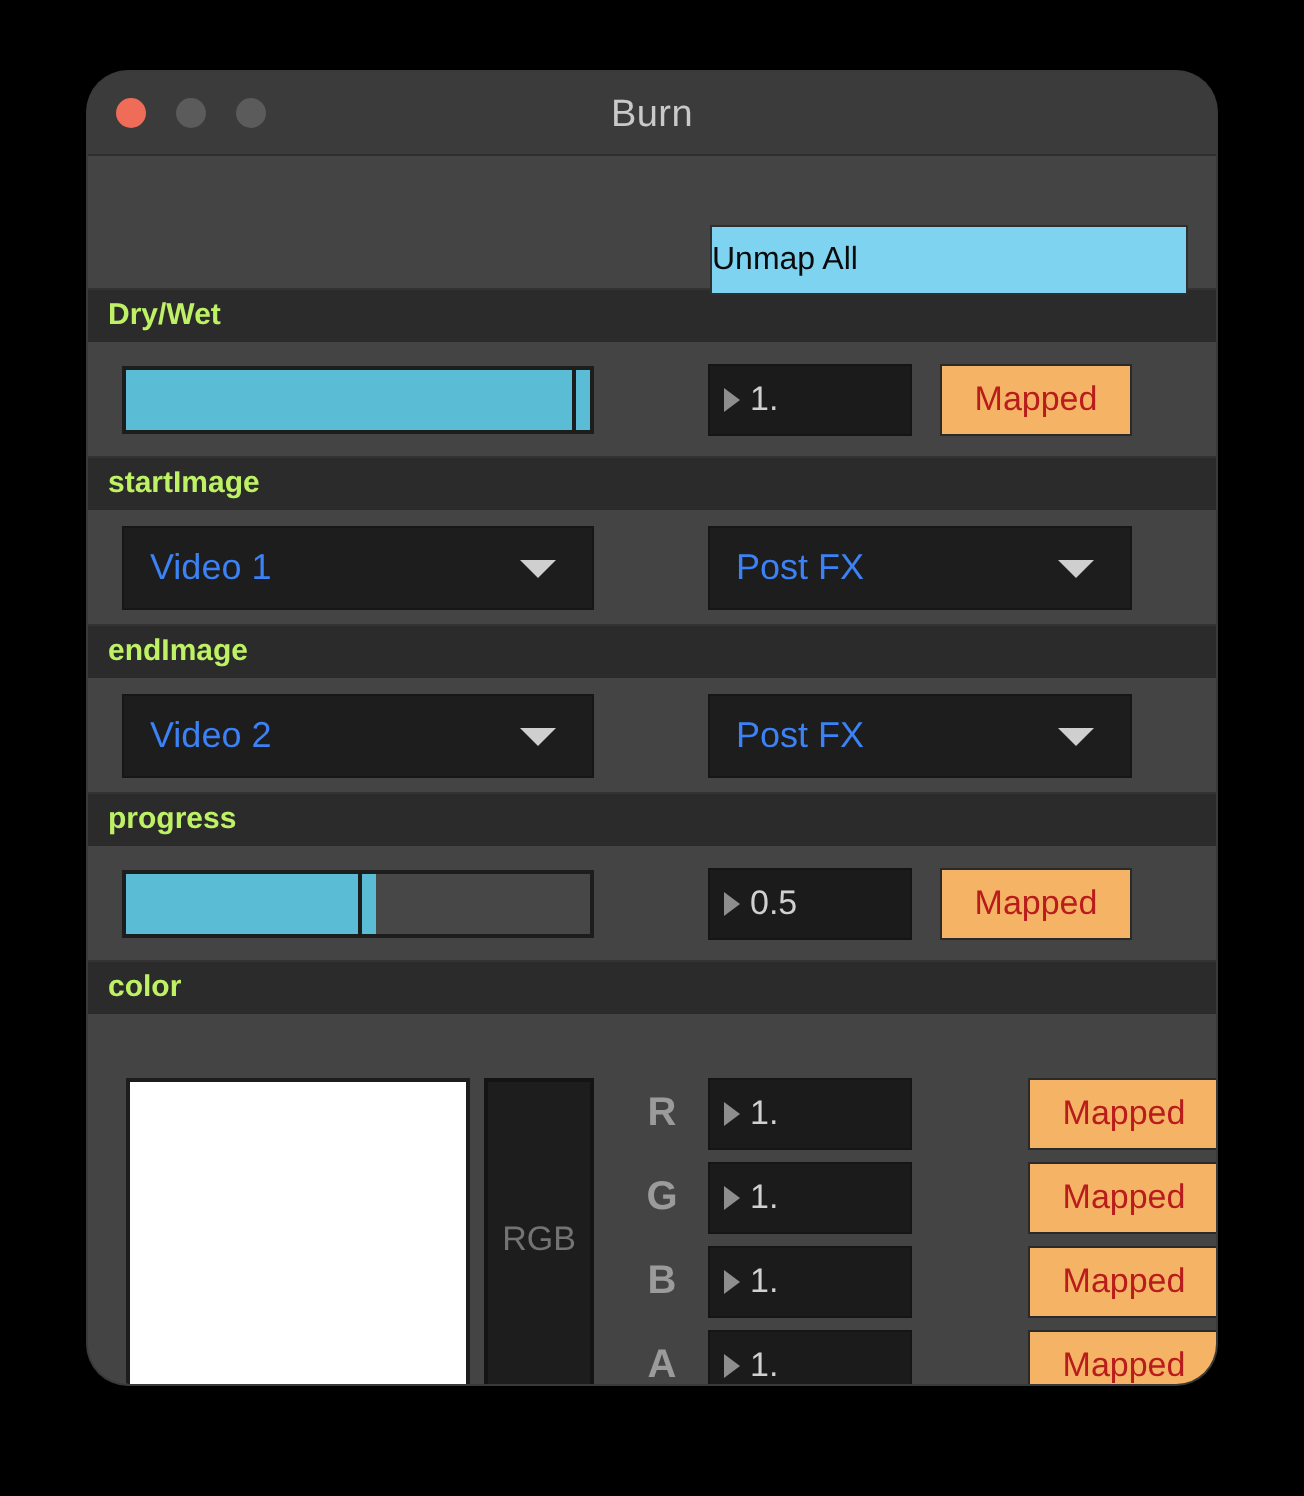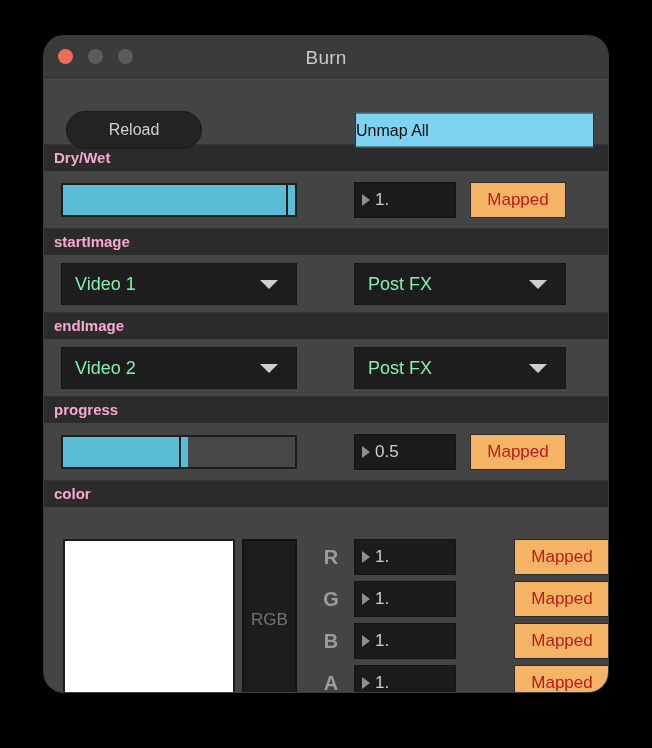--- a/index.html
+++ b/index.html
@@ -82,21 +82,21 @@
     font-size: 16px;
     line-height: 33px;
     cursor: pointer;
   }
 
   
   .section-header {
     height: 27px;
     background: #2b2b2b;
     border-top: 1px solid #333333;
-    color: #f9a8d4;
+    color: #bef264;
     font-size: 15px;
     font-weight: bold;
     line-height: 26px;
     padding-left: 10px;
   }
   .section-body {
     background: #444444;
     position: relative;
   }
   .row-body { height: 57px; }
@@ -168,21 +168,21 @@
     position: absolute;
     height: 42px;
     background: #1d1d1d;
     border: 1px solid #161616;
     cursor: pointer;
   }
   .dropdown .label {
     position: absolute;
     left: 13px; top: 50%;
     transform: translateY(-50%);
-    color: #86efac;
+    color: #3b82f6;
     font-size: 18px;
   }
   .dropdown .caret {
     position: absolute;
     right: 18px; top: 50%;
     margin-top: -4px;
     width: 0; height: 0;
     border-left: 9px solid transparent;
     border-right: 9px solid transparent;
     border-top: 9px solid #cfcfcf;
@@ -247,21 +247,20 @@
 <div id="window">
 
   <div id="titlebar">
     <div class="traffic close"></div>
     <div class="traffic min"></div>
     <div class="traffic zoom"></div>
     <div id="title">Burn</div>
   </div>
 
   <div id="toolbar">
-    <div id="reload-btn">Reload</div>
     <div id="unmap-all-btn">Unmap All</div>
   </div>
 
   <div class="section-header">Dry/Wet</div>
   <div class="section-body row-body">
     <div class="slider">
       <div class="fill" style="width:96%"></div>
       <div class="handle" style="left:96%"></div>
     </div>
     <div class="numfield" style="left:310px; top:50%; transform:translateY(-50%); width:102px;">

